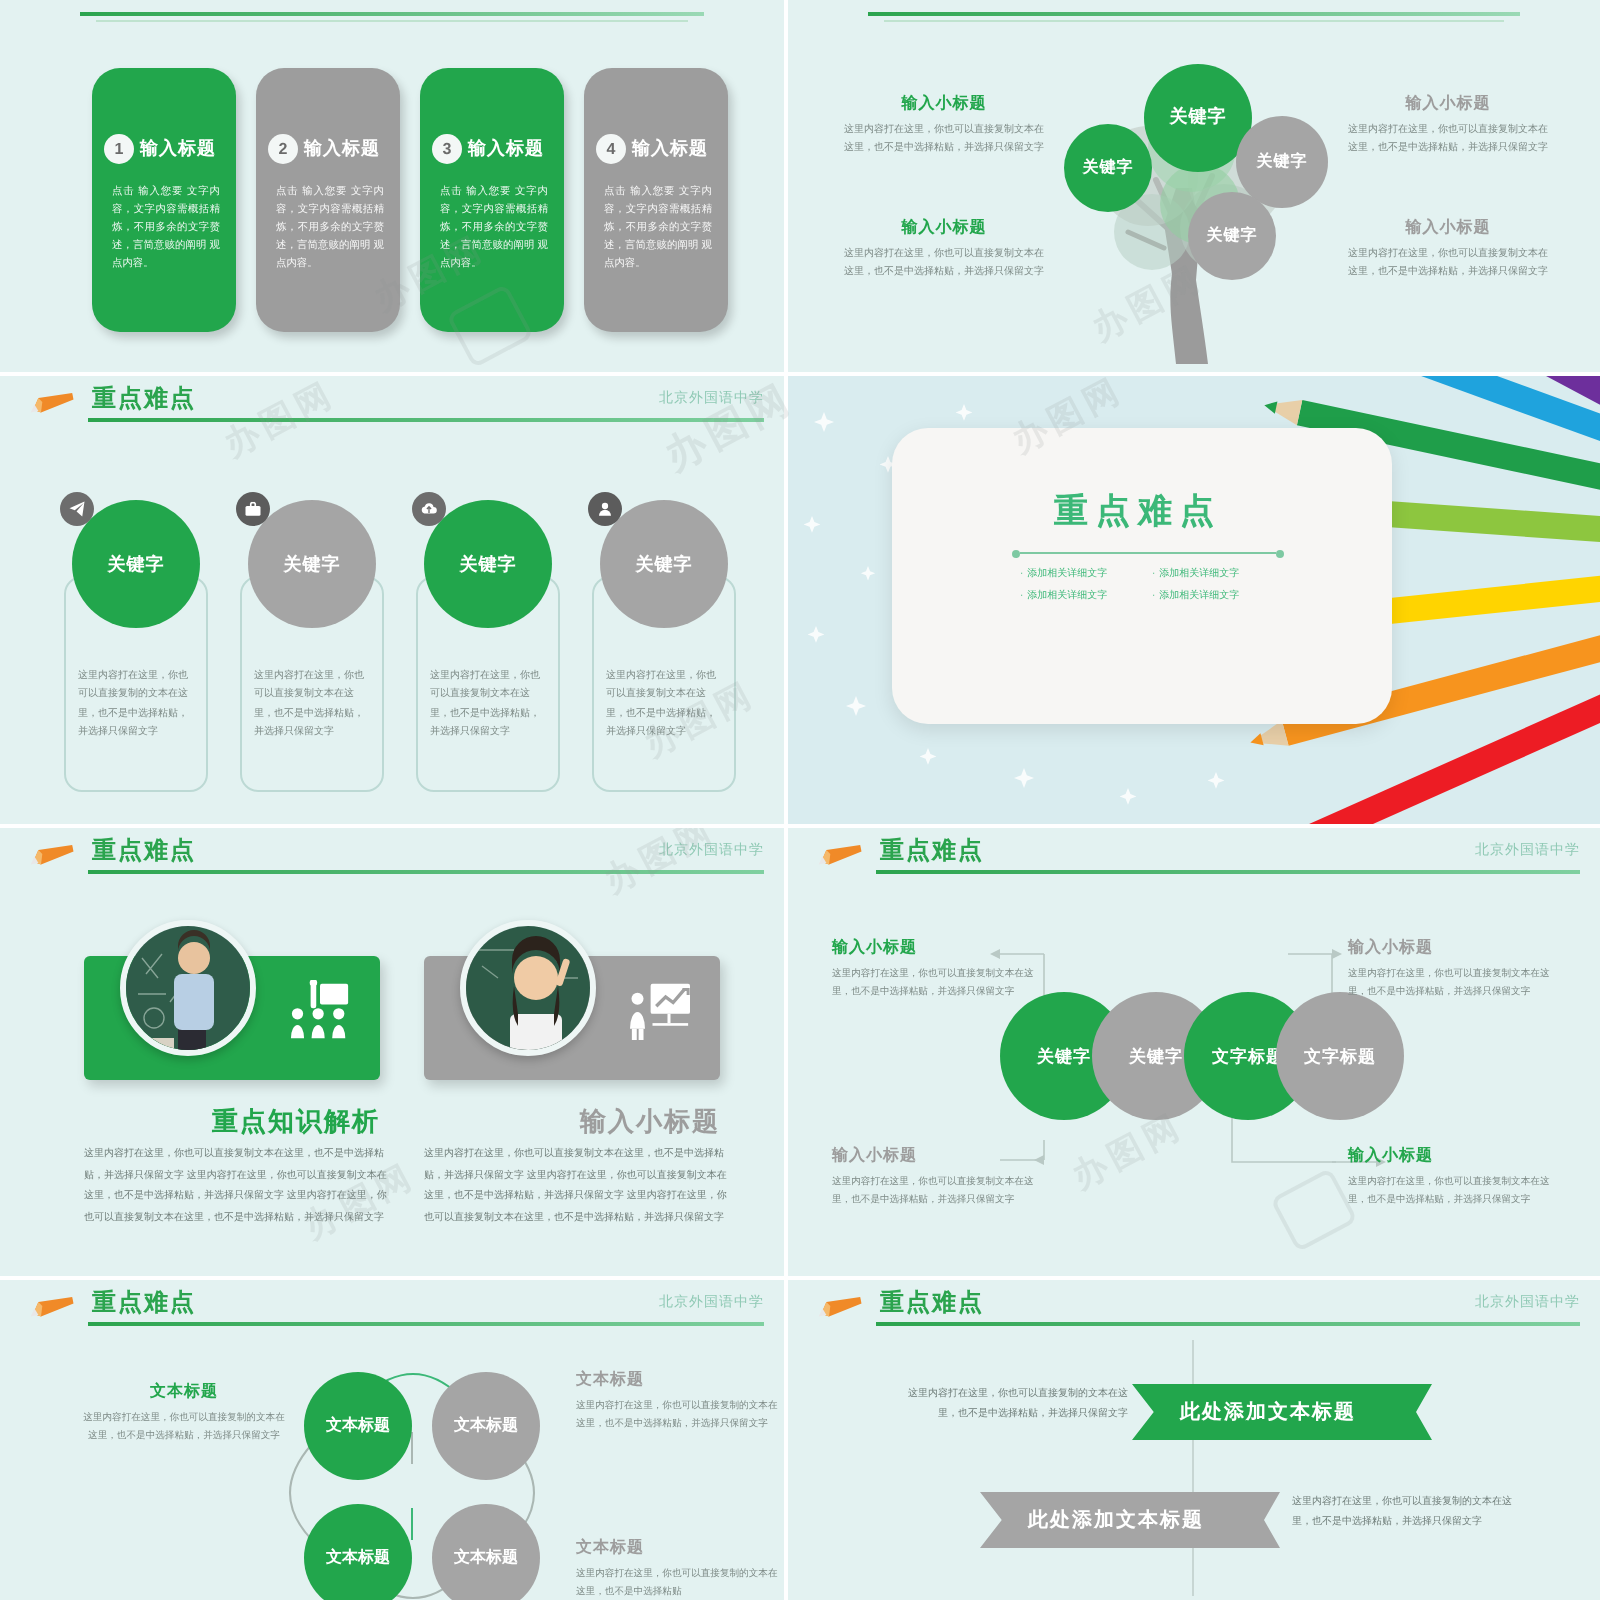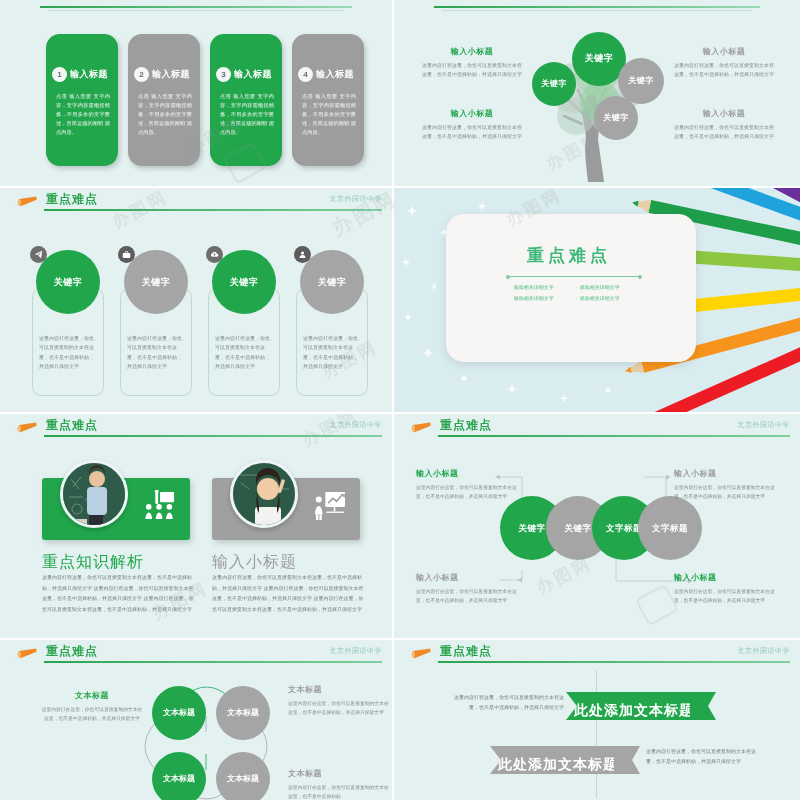--- a/index.html
+++ b/index.html
@@ -75,22 +75,22 @@
   .heroBul span:before{content:"·";margin-right:2px;}
 
   
   .pblock{position:absolute;top:46px;width:148px;}
   .pbar{position:absolute;top:18px;left:0;width:148px;height:62px;border-radius:3px;
         box-shadow:2px 3px 6px rgba(0,0,0,.17);}
   .pbar.g{background:#22a64c;} .pbar.s{background:#a0a0a0;}
   .pphoto{position:absolute;top:0;left:18px;width:68px;height:68px;border-radius:50%;
           border:3px solid #eef6f5;overflow:hidden;box-shadow:0 2px 5px rgba(0,0,0,.2);}
   .pico{position:absolute;right:14px;top:30px;}
-  .pheading{position:absolute;top:92px;width:148px;text-align:left;font-size:16px;
-            font-weight:normal;letter-spacing:1px;}
+  .pheading{position:absolute;top:92px;width:148px;text-align:right;font-size:13px;
+            font-weight:bold;letter-spacing:1px;}
   .pheading.g{color:#22a64c;} .pheading.s{color:#9d9d9d;}
   .pbody{position:absolute;top:112px;width:152px;font-size:5px;line-height:2.1;color:#6f7d79;}
 
   
   .ovc{position:absolute;top:82px;width:64px;height:64px;border-radius:50%;
        display:flex;align-items:center;justify-content:center;text-align:center;
        font-size:8.5px;font-weight:bold;color:#fff;line-height:1.25;letter-spacing:.5px;}
   .ovc.g{background:#22a64c;} .ovc.s{background:#a5a5a5;}
   .ovlbl{position:absolute;width:104px;}
   .ovlbl h4{font-size:8px;font-weight:bold;letter-spacing:.5px;margin-bottom:4px;}
@@ -101,22 +101,22 @@
   .qc{position:absolute;width:54px;height:54px;border-radius:50%;display:flex;
       align-items:center;justify-content:center;text-align:center;font-size:8px;
       font-weight:bold;color:#fff;line-height:1.3;}
   .qc.g{background:#22a64c;} .qc.s{background:#a5a5a5;}
   .qlbl{position:absolute;width:104px;}
   .qlbl h4{font-size:8px;font-weight:bold;margin-bottom:4px;letter-spacing:.5px;}
   .qlbl p{font-size:4.8px;line-height:1.95;color:#7d8a86;}
   .qlbl.g h4{color:#22a64c;} .qlbl.s h4{color:#9d9d9d;}
 
   
-  .chev{position:absolute;height:28px;display:flex;align-items:flex-end;justify-content:center;
-        color:#fff;font-size:14px;font-weight:bold;letter-spacing:1px;}
+  .chev{position:absolute;height:28px;display:flex;align-items:center;justify-content:center;
+        color:#fff;font-size:10px;font-weight:bold;letter-spacing:1px;}
   .chev.g{background:#22a64c;}
   .chev.s{background:#a5a5a5;}
   .chevtxt{position:absolute;width:112px;font-size:5px;line-height:2;color:#6f7d79;}
   .vline{position:absolute;width:1px;background:#c7d6d3;}
 
   
   .wm{position:absolute;color:rgba(140,150,150,.16);font-size:17px;font-weight:bold;
       letter-spacing:3px;transform:rotate(-28deg);pointer-events:none;user-select:none;}
   .wmb{position:absolute;border:2px solid rgba(140,150,150,.16);width:34px;height:30px;
        border-radius:5px;transform:rotate(-28deg);pointer-events:none;}

